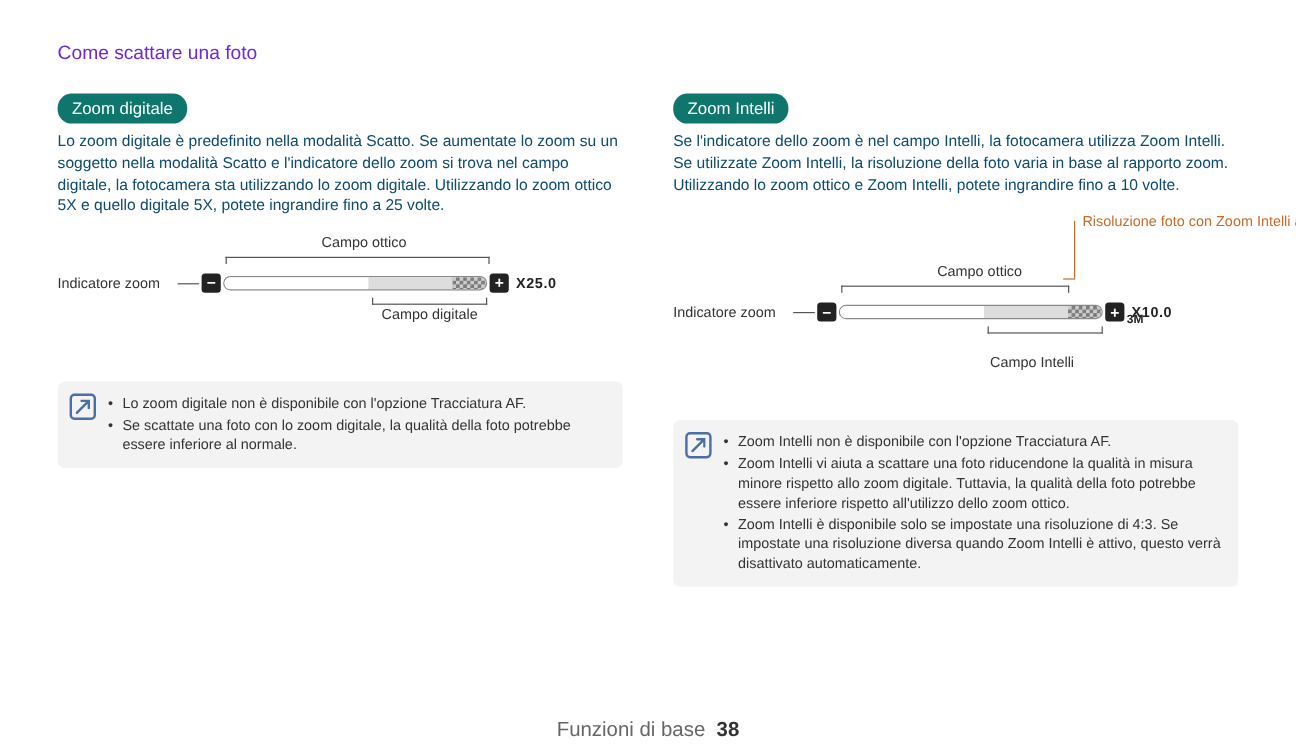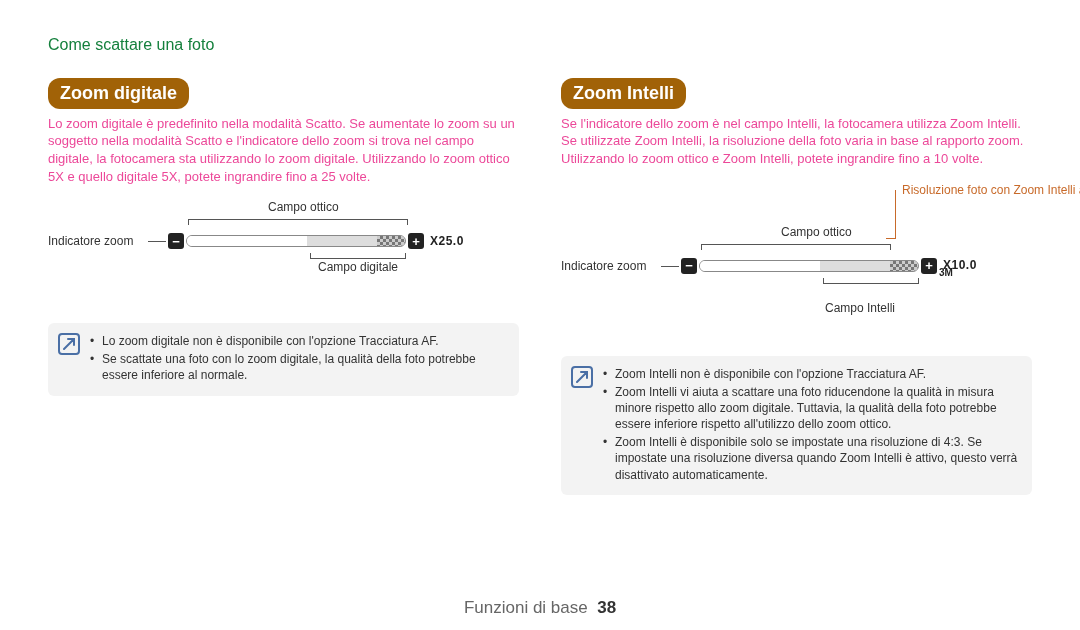--- a/index.html
+++ b/index.html
@@ -8,43 +8,43 @@
     width: 1080px;
     height: 630px;
     background: #fff;
     color: #333;
     font-size: 13px;
     line-height: 1.35;
     position: relative;
     padding: 34px 48px 0 48px;
   }
   .page-header {
-    color: #15803d;
+    color: #6d28d9;
     font-size: 16px;
     font-weight: 400;
     margin-bottom: 22px;
   }
   .columns {
     display: flex;
     gap: 42px;
   }
   .col { flex: 1; }
   .section-pill {
     display: inline-block;
-    background: #a16207;
+    background: #0f766e;
     color: #fff;
-    font-size: 18px;
-    font-weight: 700;
+    font-size: 14px;
+    font-weight: 400;
     border-radius: 12px;
     padding: 3px 12px 4px 12px;
     margin-bottom: 6px;
   }
   .body-para {
     font-size: 13px;
-    color: #ec4899;
+    color: #0c4a6e;
     margin-bottom: 14px;
   }
   .diagram {
     position: relative;
     margin: 0 auto 14px auto;
     font-size: 12px;
     color: #333;
   }
   .diagram .label-abs {
     position: absolute;

